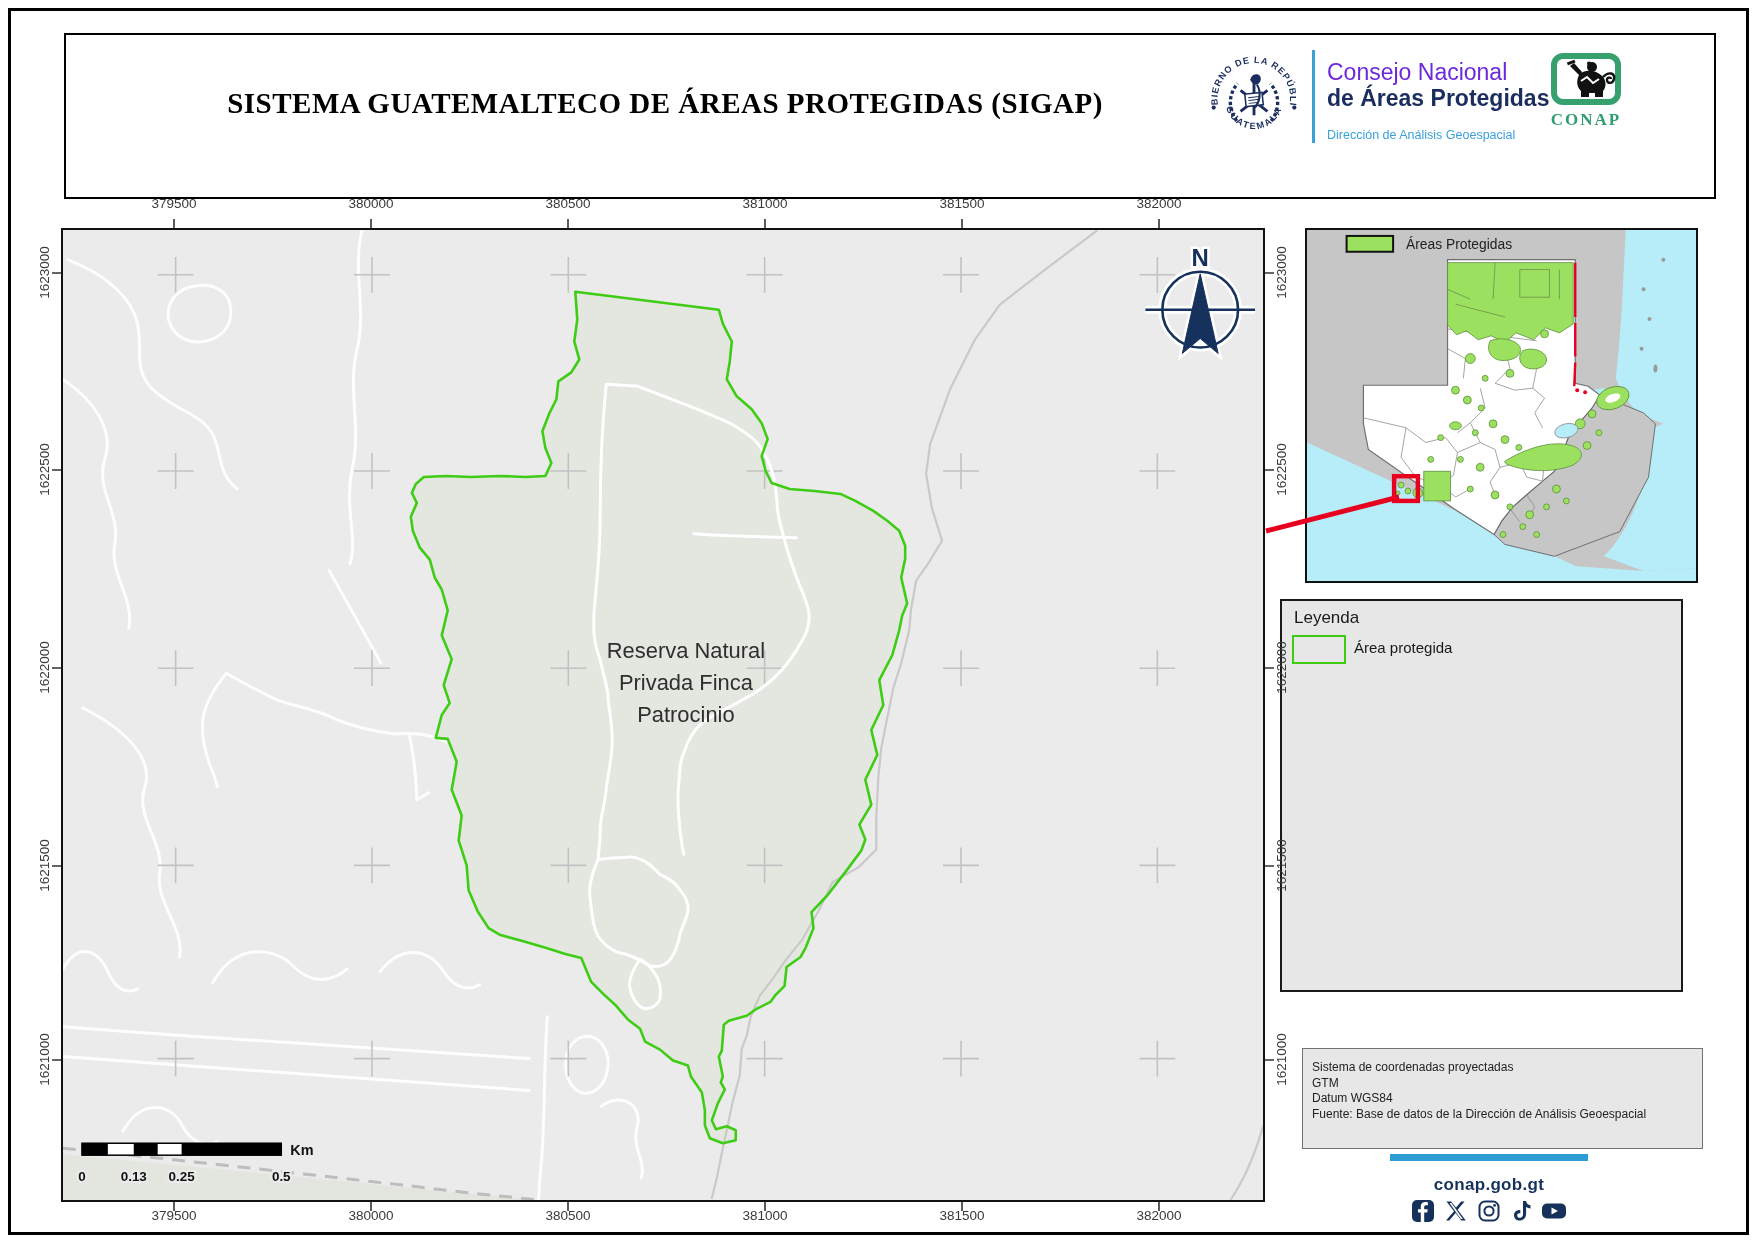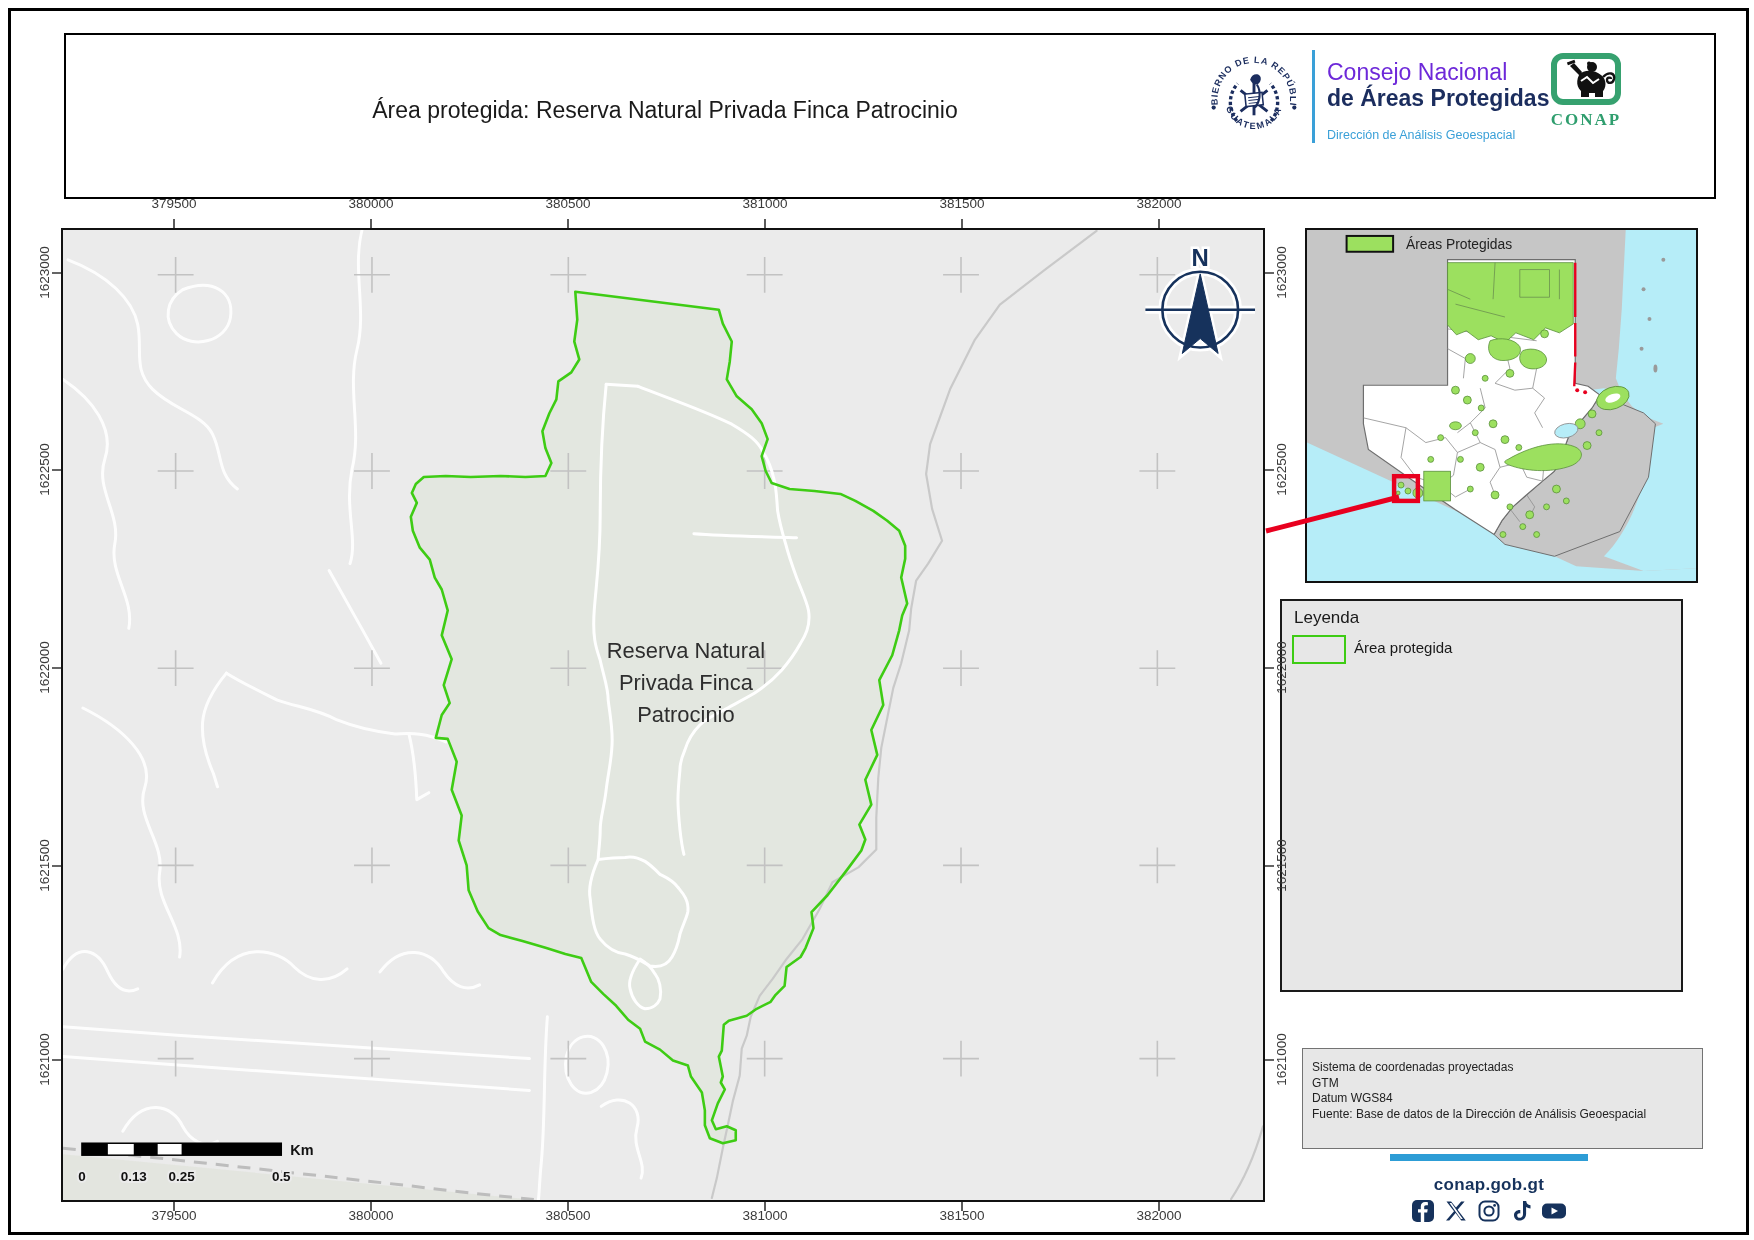--- a/index.html
+++ b/index.html
@@ -40,21 +40,21 @@
   .social-row{margin-top:5px;display:flex;justify-content:center;gap:11px;align-items:center;}
   .social-row svg{display:block;}
 </style>
 </head>
 <body>
 
 <div class="page-border"></div>
 
 <div class="header-box">
   <div class="title-block">
-    <div class="map-subtitle">Área protegida: Reserva Natural Privada Finca Patrocinio</div>
+    <div class="map-title">SISTEMA GUATEMALTECO DE ÁREAS PROTEGIDAS  (SIGAP)</div>
   </div>
 </div>
 
 <svg class="seal" viewBox="0 0 100 100">
   <defs>
     <path id="sealTop" d="M13,60 A38,38 0 1 1 87,60" fill="none"></path>
     <path id="sealBot" d="M21,60 A30,30 0 0 0 79,60" fill="none"></path>
   </defs>
   <circle cx="8" cy="60" r="2.2" fill="#1b2d5e"></circle>
   <circle cx="92" cy="60" r="2.2" fill="#1b2d5e"></circle>

